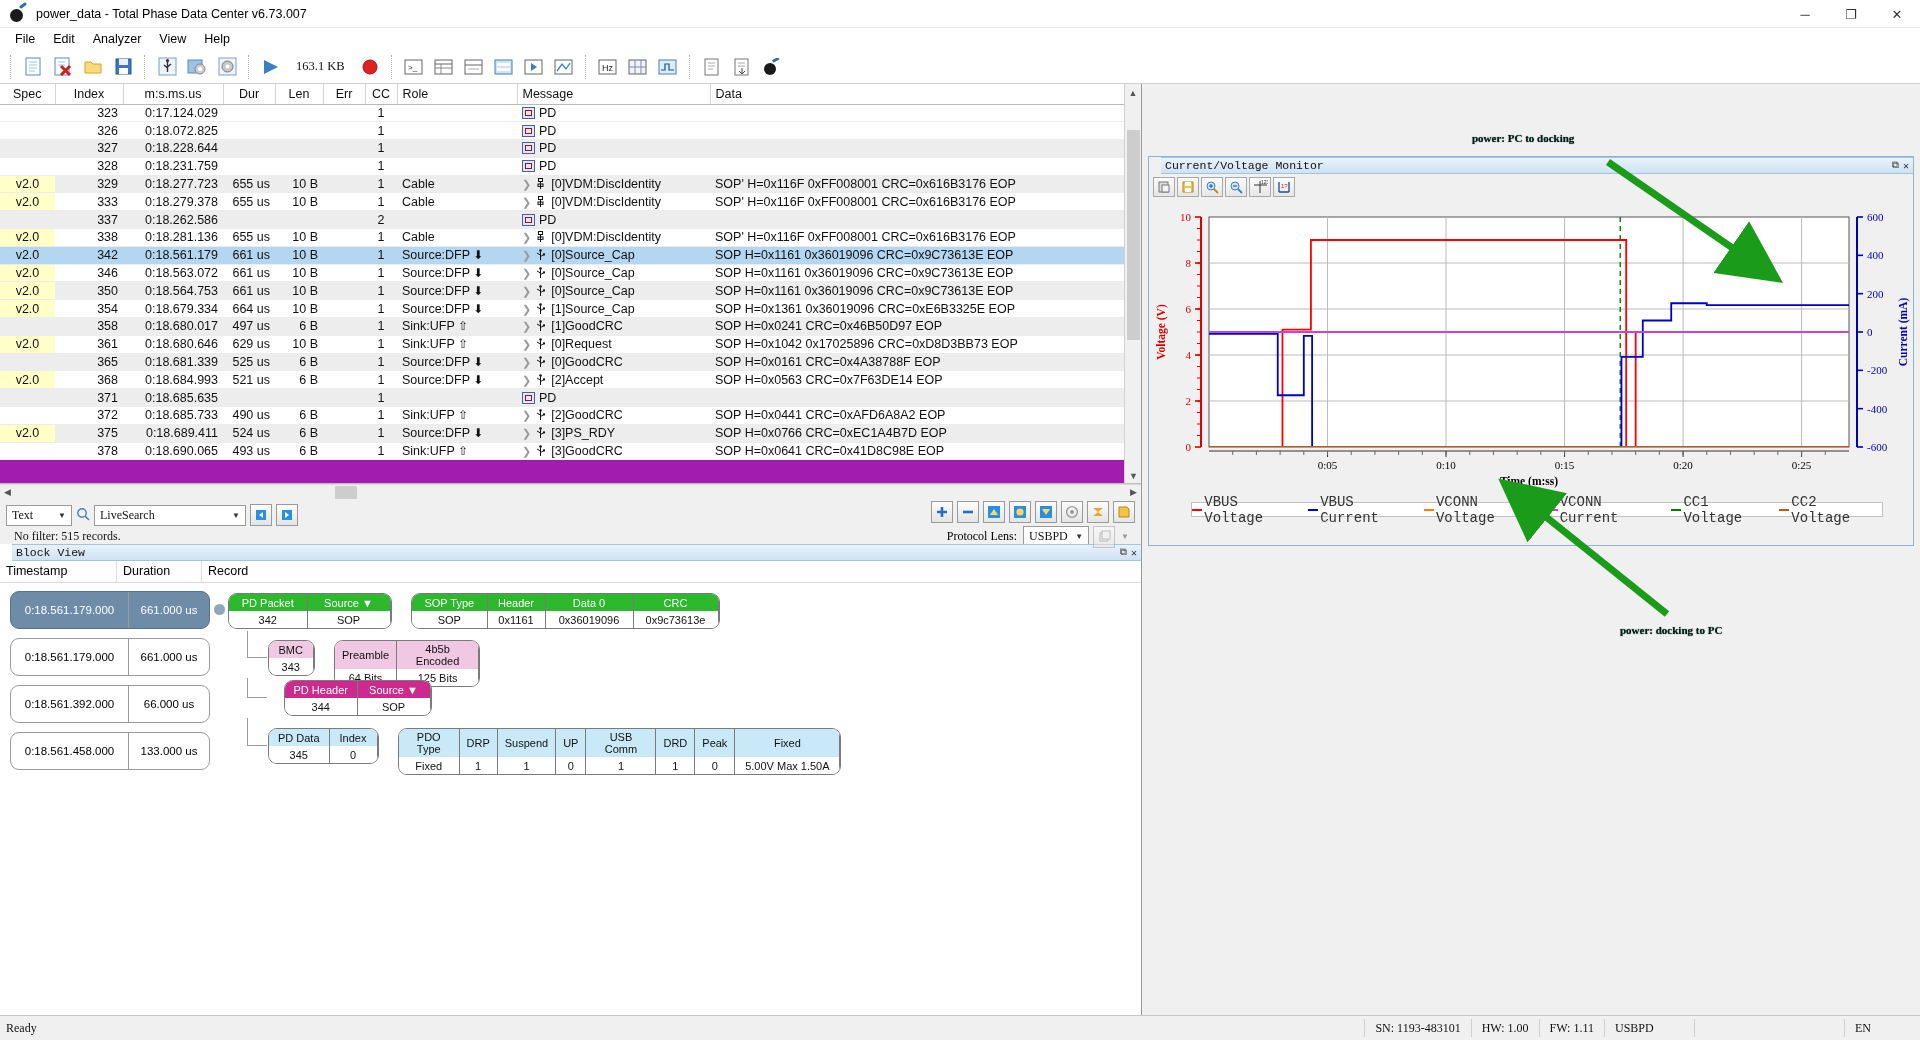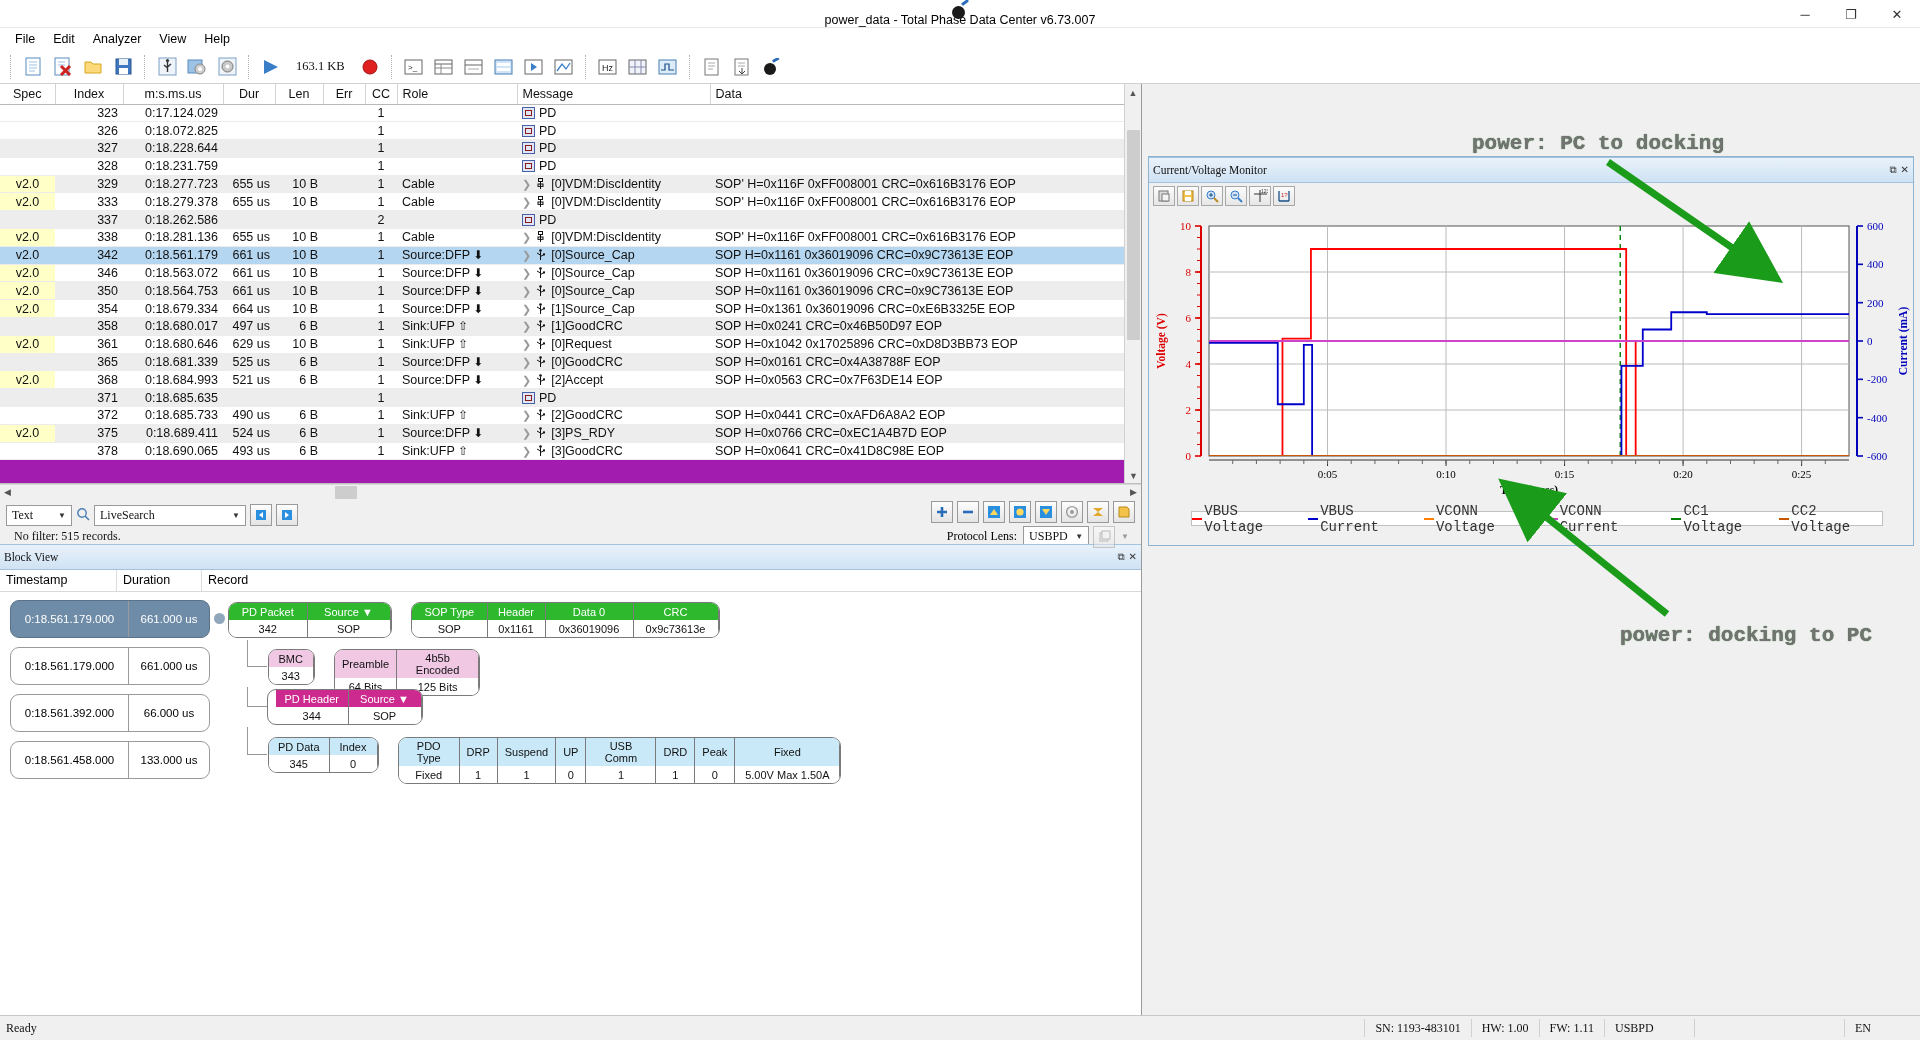--- a/index.html
+++ b/index.html
@@ -10,21 +10,20 @@
     font-family: "Liberation Sans", sans-serif;
     font-size: 12px;
     background: #f0f0f0;
   }
   
   #titlebar {
     height: 28px; background: #ffffff;
     display: flex; align-items: center;
     border-bottom: 1px solid #e8e8e8;
     position: relative;
-    flex-direction: column;
   }
   #app-icon { width: 22px; height: 22px; margin: 0 6px 0 8px; position: relative; }
   #app-icon .bomb { position:absolute; left:2px; top:6px; width:13px; height:13px; border-radius:50%; background:#1a1a1a; }
   #app-icon .fuse { position:absolute; left:11px; top:1px; width:8px; height:3px; background:#2b6cb8; transform:rotate(-35deg); border-radius:2px;}
   #title-text { font-size: 12.5px; color: #000; }
   #wincontrols { position: absolute; right: 0; top: 0; height: 28px; display: flex; }
   #wincontrols div {
     width: 46px; height: 28px; display: flex; align-items: center; justify-content: center;
     font-size: 13px; color: #333;
   }
@@ -94,23 +93,24 @@
   .sq-btn {
     width: 22px; height: 22px; border: 1px solid #9a9a9a; background: linear-gradient(#fdfdfd,#e4e4e4);
     display: flex; align-items: center; justify-content: center; margin-left: 4px;
   }
   #filterstatus { font-size: 12px; padding: 3px 0 0 8px; color: #111; font-family: "Liberation Serif", serif;}
   #filter-right { margin-left: auto; display: flex; flex-direction: column; align-items: flex-end; }
   #lens-row { display: flex; align-items: center; margin-top: 3px; font-family: "Liberation Serif", serif; font-size:12px;}
   
   #blockview { flex: 1; background: #fff; display: flex; flex-direction: column; }
   .panel-head {
-    height: 26px; background: linear-gradient(#e9f2fb,#cfe2f3); border-top:1px solid #a5c3dd; border-bottom: 1px solid #a5c3dd;
+    height: 17px; background: linear-gradient(#e9f2fb,#cfe2f3); border-top:1px solid #a5c3dd; border-bottom: 1px solid #a5c3dd;
     display: flex; align-items: center; padding: 0 4px; font-size: 11.5px; color: #111;
-    font-family: Liberation Serif, serif;
+    font-family: Liberation Mono, monospace;
+    margin-left: 12px;
   }
   .panel-head .btns { margin-left: auto; display: flex; gap: 4px; font-size: 10px; color:#333; }
   #bv-cols { height: 22px; background: #fff; display: flex; font-size: 12.5px; border-bottom:1px solid #d9d9d9;}
   #bv-cols div { padding: 3px 6px; }
   #bv-cols .c1 { width: 117px; border-right: 1px solid #ddd; }
   #bv-cols .c2 { width: 85px; border-right: 1px solid #ddd; }
   #bv-body { flex: 1; position: relative; background: #fff; }
   .ts-pill {
     position: absolute; left: 10px; width: 200px; height: 38px;
     border: 1px solid #9a9a9a; border-radius: 9px; display: flex; overflow: hidden;
@@ -139,21 +139,21 @@
   #chart-toolbar { height: 25px; display: flex; align-items: center; padding-left: 4px; gap: 2px;}
   .ctb { width: 22px; height: 20px; border: 1px solid #a8a8a8; background: linear-gradient(#fcfcfc,#e6e6e6);
          display:flex; align-items:center; justify-content:center; }
   #plotarea { position: relative; height: 300px; }
   #legendbar {
     margin: 3px 30px 0 42px; height: 15px; border: 1px solid #c0c0c0; background: #fff;
     display: flex; align-items: center; justify-content: flex-end; padding-right: 4px; gap: 9px;
   }
   .lg { display: flex; align-items: center; gap: 2px; font-size: 14px; color: #333; font-family:Liberation Mono, monospace;}
   .lg .sw { width: 11px; height: 2px; }
-  .anno { position: absolute; color: #737373; font-weight: bold; font-size: 21px; font-family:Liberation Mono, monospace;
+  .anno { position: absolute; color: #0f172a; font-weight: bold; font-size: 11px; font-family:Liberation Serif, serif;
           text-shadow: 0 0 1px #0a5c0a; }
   
   #statusbar {
     position: absolute; bottom: 0; left: 0; width: 1920px; height: 25px;
     background: #f0f0f0; border-top: 1px solid #c8c8c8; display: flex; align-items: center;
     font-size: 12px; color: #111; padding: 0 6px; font-family: "Liberation Serif", serif;
   }
   .sb-cell { border-left: 1px solid #d0d0d0; padding: 0 10px; height: 18px; display: flex; align-items: center;}
 </style>
 </head>
@@ -855,21 +855,21 @@
                   <td style="width:82px">4b5b Encoded</td>
                 </tr>
                 <tr class="vl">
                   <td style="width:57px">64 Bits</td>
                   <td style="width:82px">125 Bits</td>
                 </tr>
               </tbody>
             </table>
           </div>
           <div class="connector" style="left: 247px; top: 48px; width: 20px; height: 27px;"></div>
-          <div class="blk m" style="left: 267px; top: 97px; padding-left: 8px;">
+          <div class="blk m" style="left: 284px; top: 97px;">
             <table>
               <tbody>
                 <tr class="hd">
                   <td style="width:72px">PD Header</td>
                   <td style="width:73px">Source ▼</td>
                 </tr>
                 <tr class="vl">
                   <td style="width:72px">344</td>
                   <td style="width:73px">SOP</td>
                 </tr>

